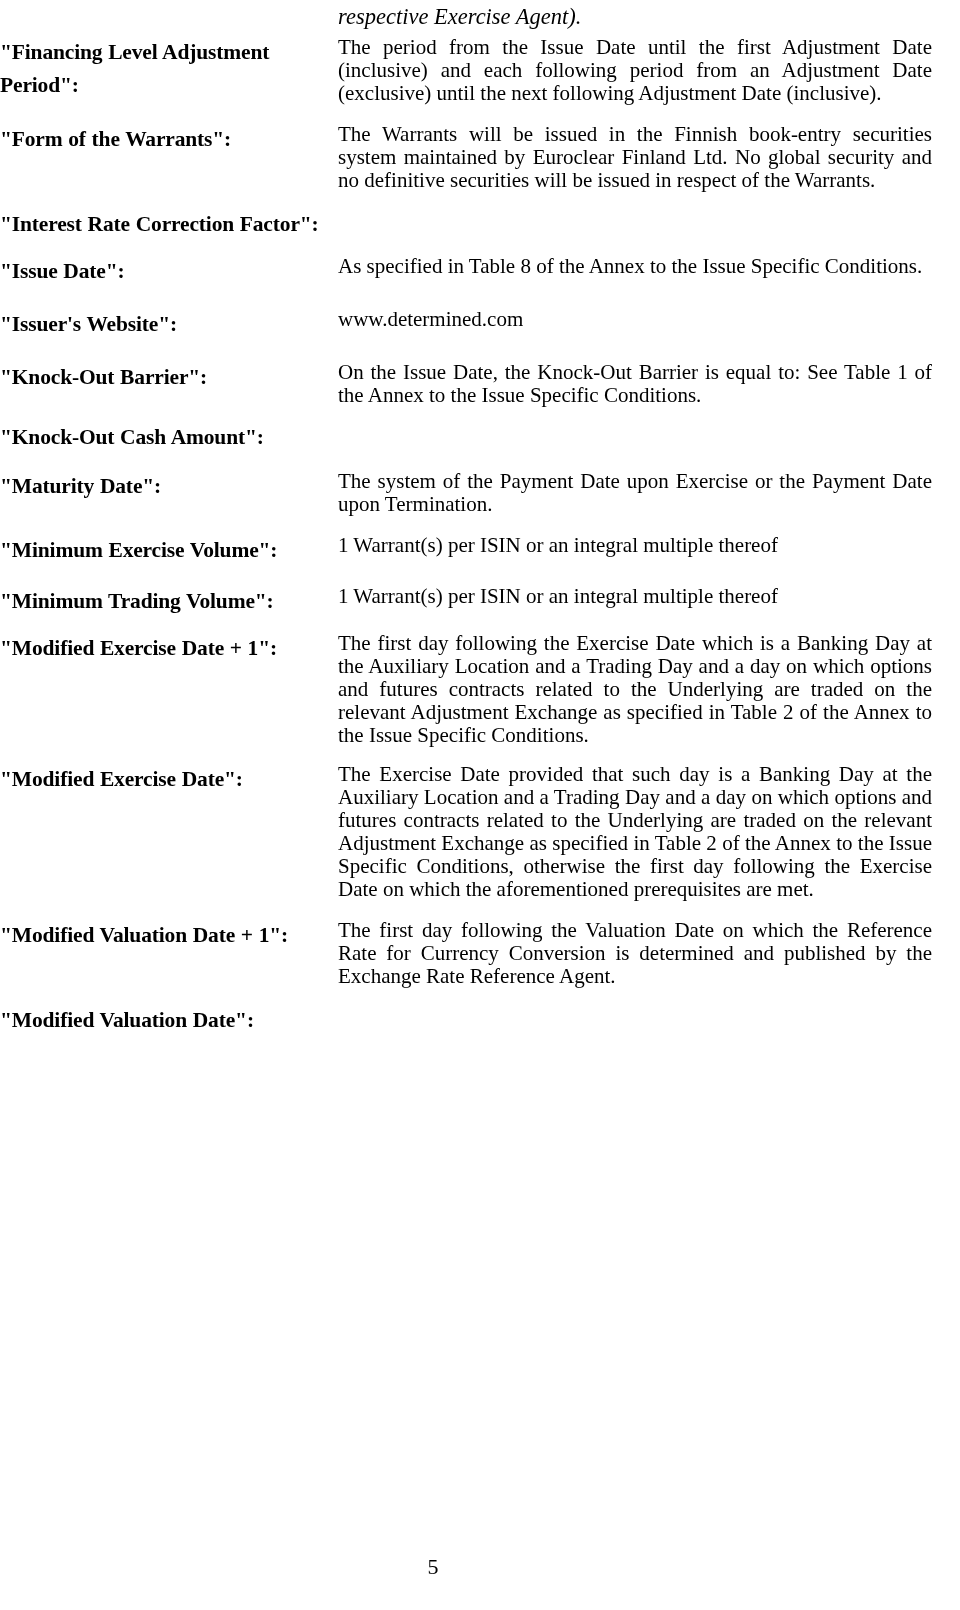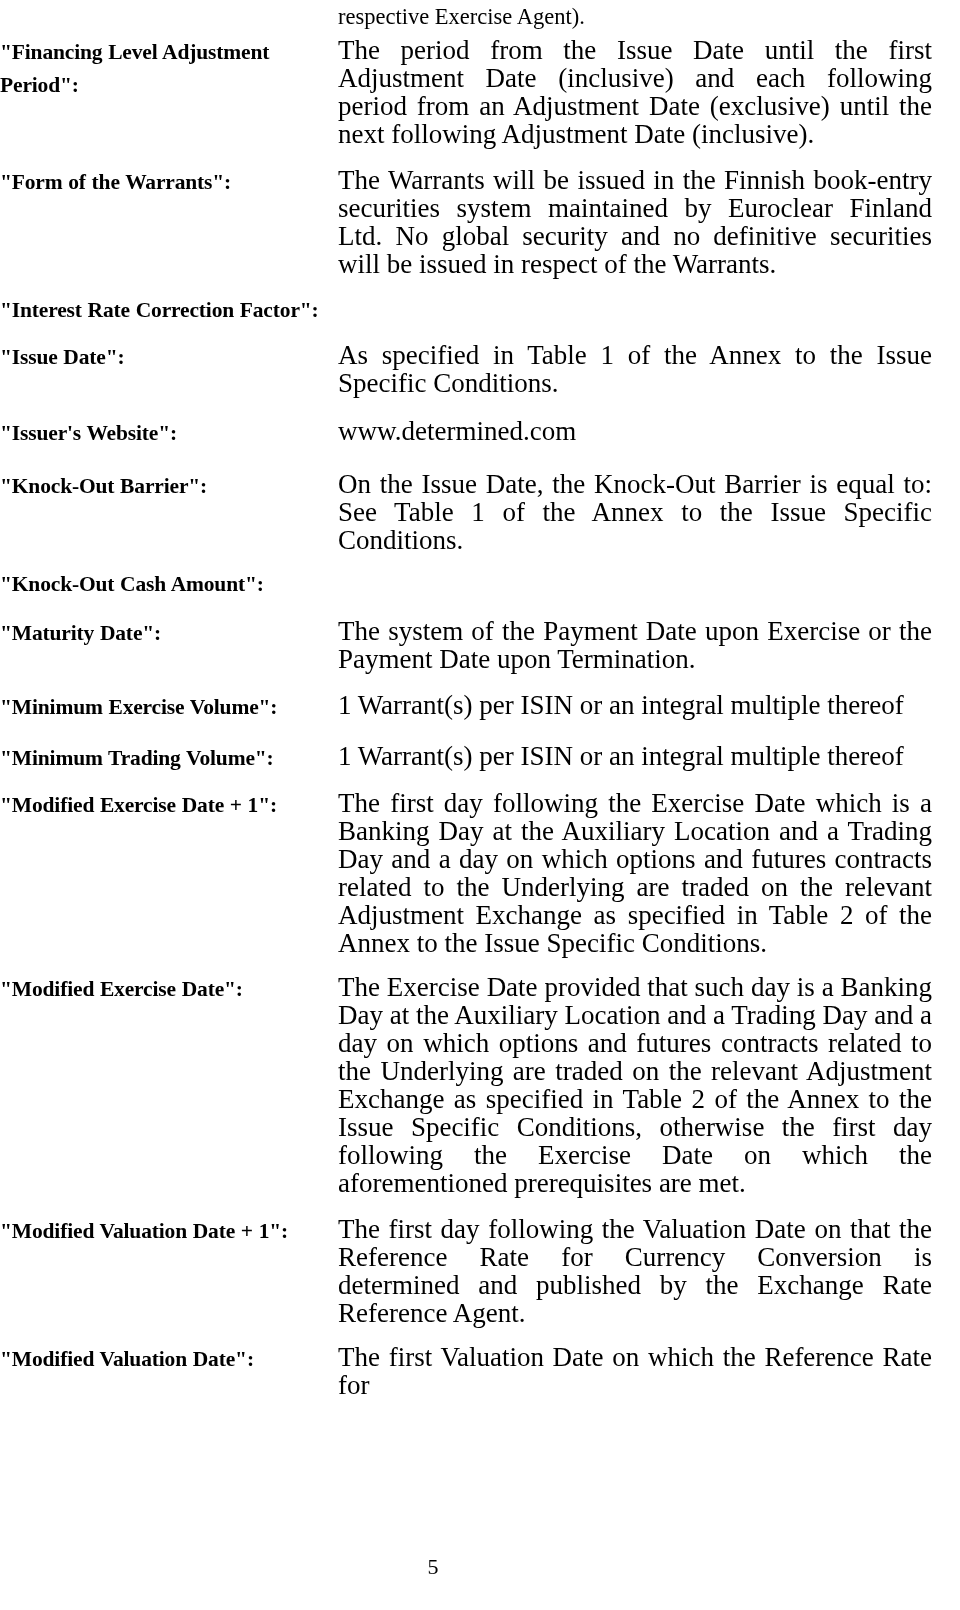--- a/index.html
+++ b/index.html
@@ -20,20 +20,21 @@
     position: absolute;
     left: 0;
     top: 0;
     width: 935px;
   }
   
   .cont-row {
     display: block;
     width: 935px;
     height: 36px;
+    font-style: italic;
   }
   .cont-row .term-col {
     display: inline-block;
     width: 338px;
     vertical-align: top;
   }
   .cont-row .def-col {
     display: inline-block;
     width: 594px;
     vertical-align: top;
@@ -52,22 +53,22 @@
     flex: 0 0 338px;
     font-weight: bold;
     font-size: 21.5px;
     line-height: 33px;
     letter-spacing: -0.15px;
     word-spacing: 0.5px;
   }
   .def-col {
     width: 594px;
     flex: 0 0 594px;
-    font-size: 27px;
-    line-height: 28px;
+    font-size: 21px;
+    line-height: 23px;
     text-align: justify;
     text-justify: inter-word;
   }
   .def-col.nojustify {
     text-align: left;
   }
   .page-number {
     position: absolute;
     left: 0;
     top: 1553px;
@@ -94,21 +95,21 @@
         </div>
         <div class="def-row" style="margin-bottom: 16px;">
           <div class="term-col">"Form of the Warrants":</div>
           <div class="def-col">The Warrants will be issued in the Finnish book-entry securities system maintained by Euroclear Finland Ltd. No global security and no definitive securities will be issued in respect of the Warrants.</div>
         </div>
         <div class="def-row" style="margin-bottom: 14px;">
           <div class="term-col">"Interest Rate Correction Factor":</div>
         </div>
         <div class="def-row" style="margin-bottom: 20px;">
           <div class="term-col">"Issue Date":</div>
-          <div class="def-col">As specified in Table 1 of the Annex to the Issue Specific Conditions.</div>
+          <div class="def-col">As specified in Table 8 of the Annex to the Issue Specific Conditions.</div>
         </div>
         <div class="def-row" style="margin-bottom: 20px;">
           <div class="term-col">"Issuer's Website":</div>
           <div class="def-col nojustify">www.determined.com</div>
         </div>
         <div class="def-row" style="margin-bottom: 14px;">
           <div class="term-col">"Knock-Out Barrier":</div>
           <div class="def-col">On the Issue Date, the Knock-Out Barrier is equal to: See Table 1 of the Annex to the Issue Specific Conditions.</div>
         </div>
         <div class="def-row" style="margin-bottom: 16px;">
@@ -129,24 +130,23 @@
         <div class="def-row" style="margin-bottom: 16px;">
           <div class="term-col">"Modified Exercise Date + 1":</div>
           <div class="def-col">The first day following the Exercise Date which is a Banking Day at the Auxiliary Location and a Trading Day and a day on which options and futures contracts related to the Underlying are traded on the relevant Adjustment Exchange as specified in Table 2 of the Annex to the Issue Specific Conditions.</div>
         </div>
         <div class="def-row" style="margin-bottom: 18px;">
           <div class="term-col">"Modified Exercise Date":</div>
           <div class="def-col">The Exercise Date provided that such day is a Banking Day at the Auxiliary Location and a Trading Day and a day on which options and futures contracts related to the Underlying are traded on the relevant Adjustment Exchange as specified in Table 2 of the Annex to the Issue Specific Conditions, otherwise the first day following the Exercise Date on which the aforementioned prerequisites are met.</div>
         </div>
         <div class="def-row" style="margin-bottom: 16px;">
           <div class="term-col">"Modified Valuation Date + 1":</div>
-          <div class="def-col">The first day following the Valuation Date on that the Reference Rate for Currency Conversion is determined and published by the Exchange Rate Reference Agent.</div>
+          <div class="def-col">The first day following the Valuation Date on which the Reference Rate for Currency Conversion is determined and published by the Exchange Rate Reference Agent.</div>
         </div>
         <div class="def-row">
           <div class="term-col">"Modified Valuation Date":</div>
-          <div class="def-col">The first Valuation Date on which the Reference Rate for</div>
         </div>
       </div>
 
   </div>
 
   <div class="page-number">5</div>
 </div>
 
 </body></html>

